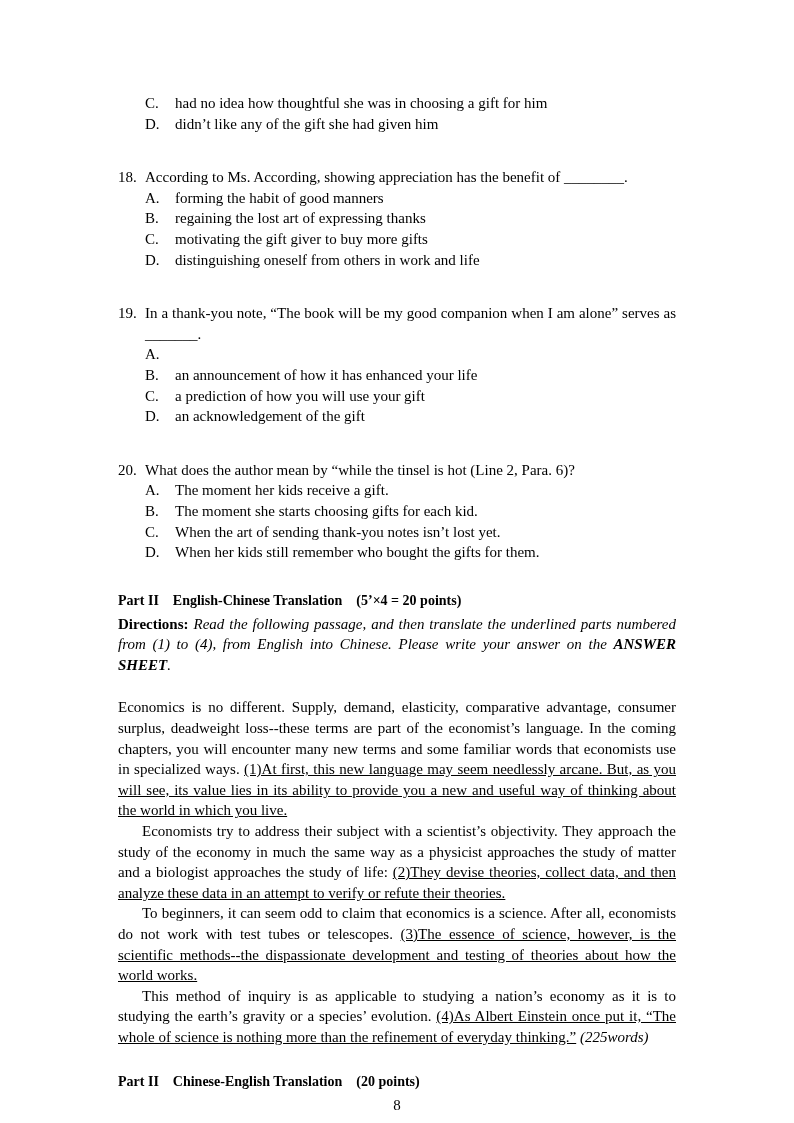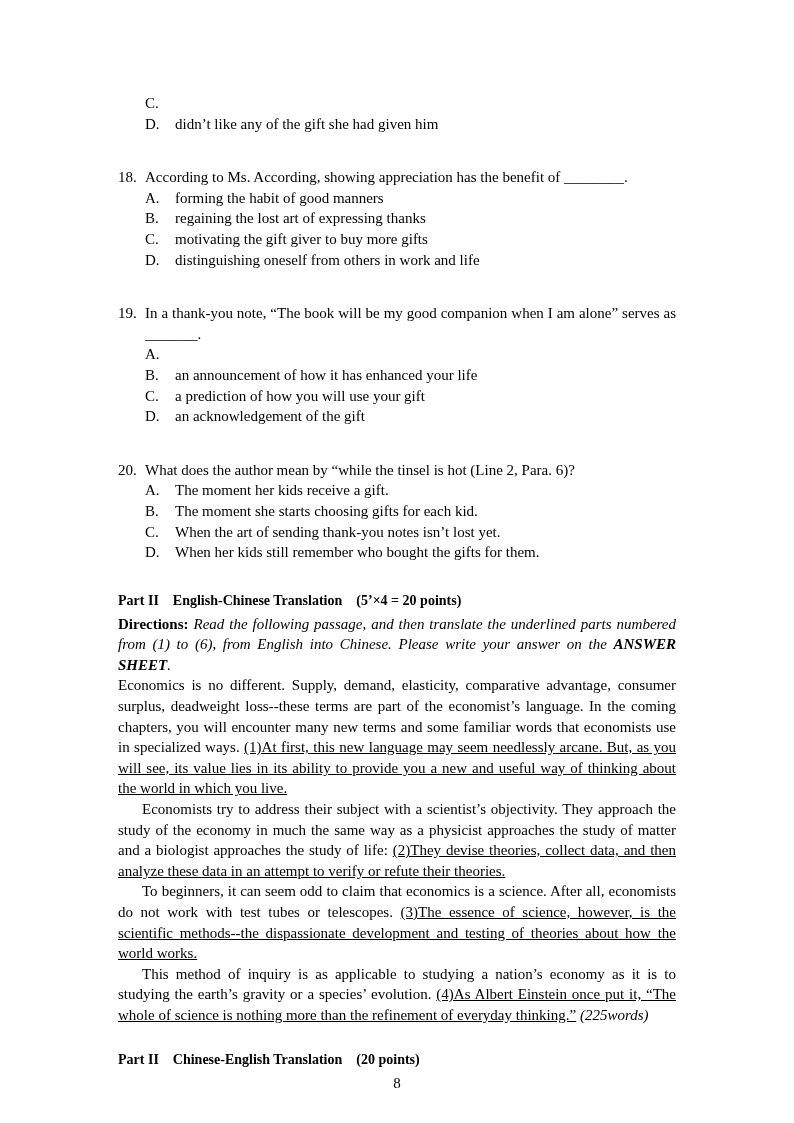--- a/index.html
+++ b/index.html
@@ -25,37 +25,38 @@
   .q-cont { padding-left: 27px; }
   .opt { display: flex; padding-left: 27px; }
   .opt-letter { flex: 0 0 30px; }
   .opt-text { flex: 1; }
   .section-title { font-weight: bold; font-size: 14px; line-height: 23px; margin-top: 26px; }
   .section-title .t-part, .section-title .t-name { margin-right: 14px; }
   .directions { margin: 2px 0 0 0; text-align: justify; }
   .dir-label { font-weight: bold; font-style: normal; }
   .dir-text { font-style: italic; }
   .dir-emph { font-weight: bold; font-style: italic; }
-  .passage { text-align: justify; }
+  .passage { margin-top: 22px; text-align: justify; }
   .passage p { margin: 0; text-indent: 24px; }
   .passage p.no-indent { text-indent: 0; }
   .u { text-decoration: underline; }
   .wc { font-style: italic; }
   .section-title.ce { margin-top: 22px; }
   .directions.ce { margin-top: 9px; }
   .page-num { margin-top: 2px; text-align: center; }
 </style>
 </head>
 <body>
 
 <div class="page">
 
   <div class="q-block first">
     <div class="opt">
       <span class="opt-letter">C.</span>
+      <span class="opt-text">had no idea how thoughtful she was in choosing a gift for him</span>
     </div>
     <div class="opt">
       <span class="opt-letter">D.</span>
       <span class="opt-text">didn’t like any of the gift she had given him</span>
     </div>
   </div>
 
   <div class="q-block">
     <div class="q-row">
       <span class="q-num">18.</span>
@@ -124,21 +125,21 @@
       <span class="opt-text">When her kids still remember who bought the gifts for them.</span>
     </div>
   </div>
 
   <div class="section-title">
     <span class="t-part">Part II</span><span class="t-name">English-Chinese Translation</span><span class="t-points">(5’×4 = 20 points)</span>
   </div>
 
   <p class="directions">
     <span class="dir-label">Directions:</span>
-    <span class="dir-text">Read the following passage, and then translate the underlined parts numbered from (1) to (6), from English into Chinese. Please write your answer on the</span>
+    <span class="dir-text">Read the following passage, and then translate the underlined parts numbered from (1) to (4), from English into Chinese. Please write your answer on the</span>
     <span class="dir-emph">ANSWER SHEET</span><span class="dir-text">.</span>
   </p>
 
   <div class="passage">
     <p class="no-indent">
       <span>Economics is no different. Supply, demand, elasticity, comparative advantage, consumer surplus, deadweight loss--these terms are part of the economist’s language. In the coming chapters, you will encounter many new terms and some familiar words that economists use in specialized ways.</span>
       <span class="u">(1)At first, this new language may seem needlessly arcane. But, as you will see, its value lies in its ability to provide you a new and useful way of thinking about the world in which you live.</span>
     </p>
     <p>
       <span>Economists try to address their subject with a scientist’s objectivity. They approach the study of the economy in much the same way as a physicist approaches the study of matter and a biologist approaches the study of life:</span>

